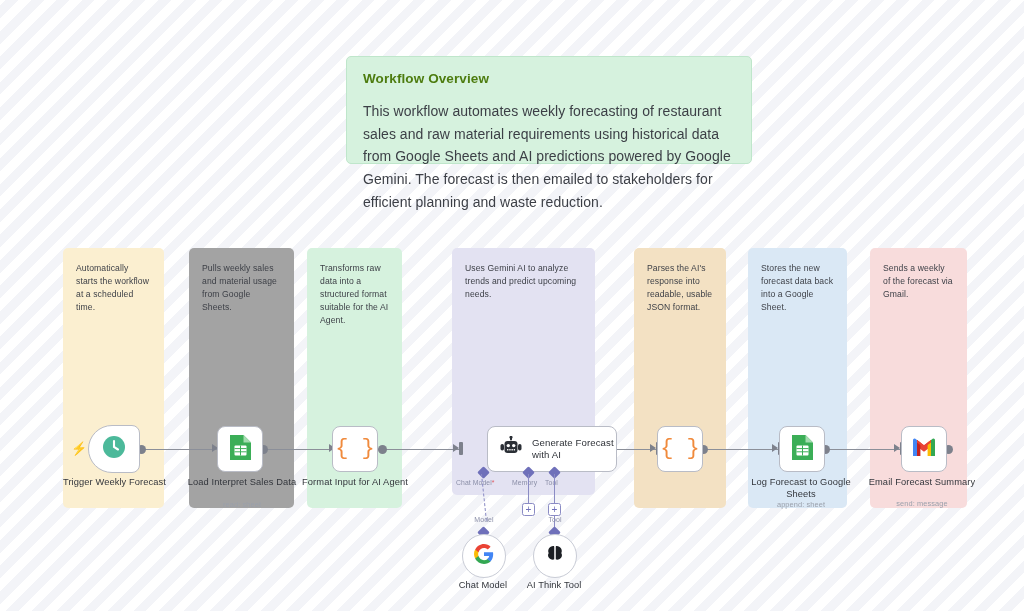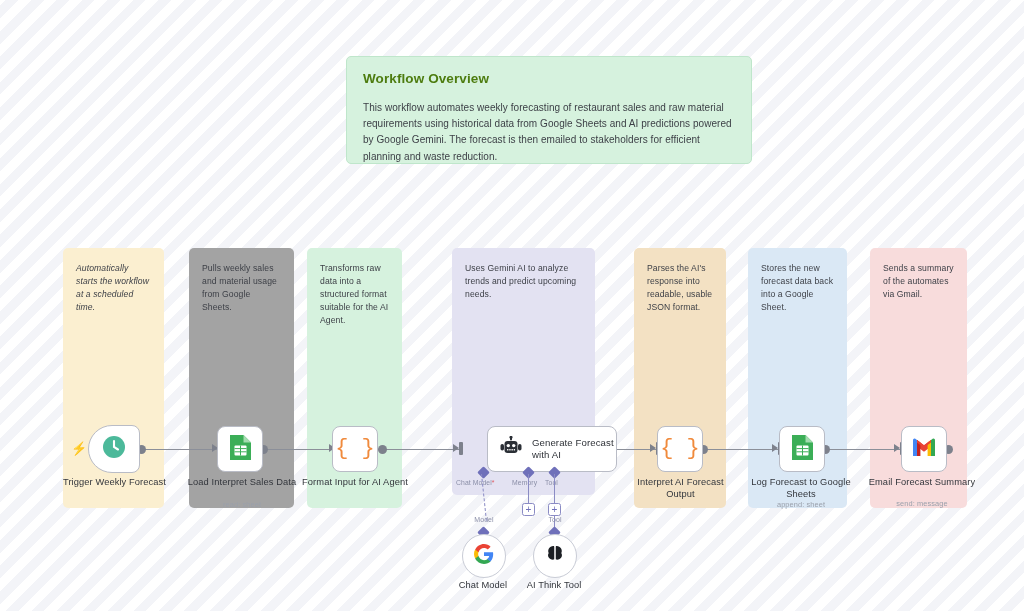--- a/index.html
+++ b/index.html
@@ -40,21 +40,21 @@
   }
   .overview h1{
     margin:0 0 14px 0;
     font-size:13.5px;
     font-weight:bold;
     color:#4d7c0f;
     letter-spacing:.1px;
   }
   .overview p{
     margin:0;
-    font-size:10px;
+    font-size:14px;
     line-height:1.62;
     color:#3c3f46;
     letter-spacing:.05px;
   }
 
   
   .node{
     position:absolute;
     background:#ffffff;
     border:1.4px solid #b9bcc6;
@@ -157,21 +157,21 @@
 </head>
 <body>
 
 <div id="canvas">
 
   <div class="overview">
     <h1>Workflow Overview</h1>
     <p>This workflow automates weekly forecasting of restaurant sales and raw material requirements using historical data from Google Sheets and AI predictions powered by Google Gemini. The forecast is then emailed to stakeholders for efficient planning and waste reduction.</p>
   </div>
 
-  <div class="sticky" style="left:63px;top:248px;width:101px;height:260px;background:#fbefd0;font-style:italic;">
+  <div class="sticky" style="left:63px;top:248px;width:101px;height:260px;background:#fbefd0;">
     <p>Automatically starts the workflow at a scheduled time.</p>
   </div>
 
   <div class="sticky" style="left:189px;top:248px;width:105px;height:260px;background:#a3a3a3;">
     <p>Pulls weekly sales and material usage from Google Sheets.</p>
   </div>
 
   <div class="sticky" style="left:307px;top:248px;width:95px;height:260px;background:#d6f2de;">
     <p>Transforms raw data into a structured format suitable for the AI Agent.</p>
   </div>
@@ -182,21 +182,21 @@
 
   <div class="sticky" style="left:634px;top:248px;width:92px;height:260px;background:#f3e1c3;">
     <p>Parses the AI's response into readable, usable JSON format.</p>
   </div>
 
   <div class="sticky" style="left:748px;top:248px;width:99px;height:260px;background:#dae8f5;">
     <p>Stores the new forecast data back into a Google Sheet.</p>
   </div>
 
   <div class="sticky" style="left:870px;top:248px;width:97px;height:260px;background:#f8dcdc;">
-    <p>Sends a summary of the automates via Gmail.</p>
+    <p>Sends a weekly of the forecast via Gmail.</p>
   </div>
 
   <div class="wire" style="left:141px;top:448.5px;width:77px;"></div>
   <div class="wire" style="left:264px;top:448.5px;width:71px;"></div>
   <div class="wire" style="left:382px;top:448.5px;width:77px;"></div>
   <div class="wire" style="left:584px;top:448.5px;width:72px;"></div>
   <div class="wire" style="left:703px;top:448.5px;width:75px;"></div>
   <div class="wire" style="left:825px;top:448.5px;width:75px;"></div>
 
   <div class="outdot" style="left:137px;top:444.5px;"></div>
@@ -322,21 +322,20 @@
         <path d="M12.7 2.6c2.6-.6 5.3.5 6.6 2.7 1.2 2 1 4.3.2 5.4 1 1.3 1.2 3.4.2 5.1-1.2 2.2-3.8 3.4-6.3 2.9-.4-.1-.7-.4-.7-.9V3.5c0-.4.3-.8.7-.9z" fill="#1c1f24"></path>
         <line x1="12" y1="2.3" x2="12" y2="19" stroke="#ffffff" stroke-width="1"></line>
       </svg>
     </span>
   </div>
   <div class="sub-caption" style="left:512px;top:580px;width:84px;">AI Think Tool</div>
 
   <div class="node square" style="left:657px;top:426px;">
     <span style="font-family:'Liberation Mono', monospace;font-size:22px;color:#f08a3c;line-height:1;font-weight:500;">{&nbsp;}</span>
   </div>
-  <div class="caption" style="left:622px;top:477px;width:117px;">Interpret AI Forecast Output</div>
 
   <div class="node square" style="left:779px;top:426px;">
     <span>
       <svg width="23" height="27" viewBox="0 0 23 27">
         <path d="M1 1 h13.5 L22 8.5 V26 H1 Z" fill="#3bae57"></path>
         <path d="M14.5 1 L22 8.5 h-7.5 Z" fill="#a4dcb0"></path>
         <rect x="5.5" y="11.5" width="12" height="10" rx="1" fill="#ffffff"></rect>
         <g stroke="#3bae57" stroke-width="1">
           <line x1="5.5" y1="14.6" x2="17.5" y2="14.6"></line>
           <line x1="5.5" y1="17.8" x2="17.5" y2="17.8"></line>

